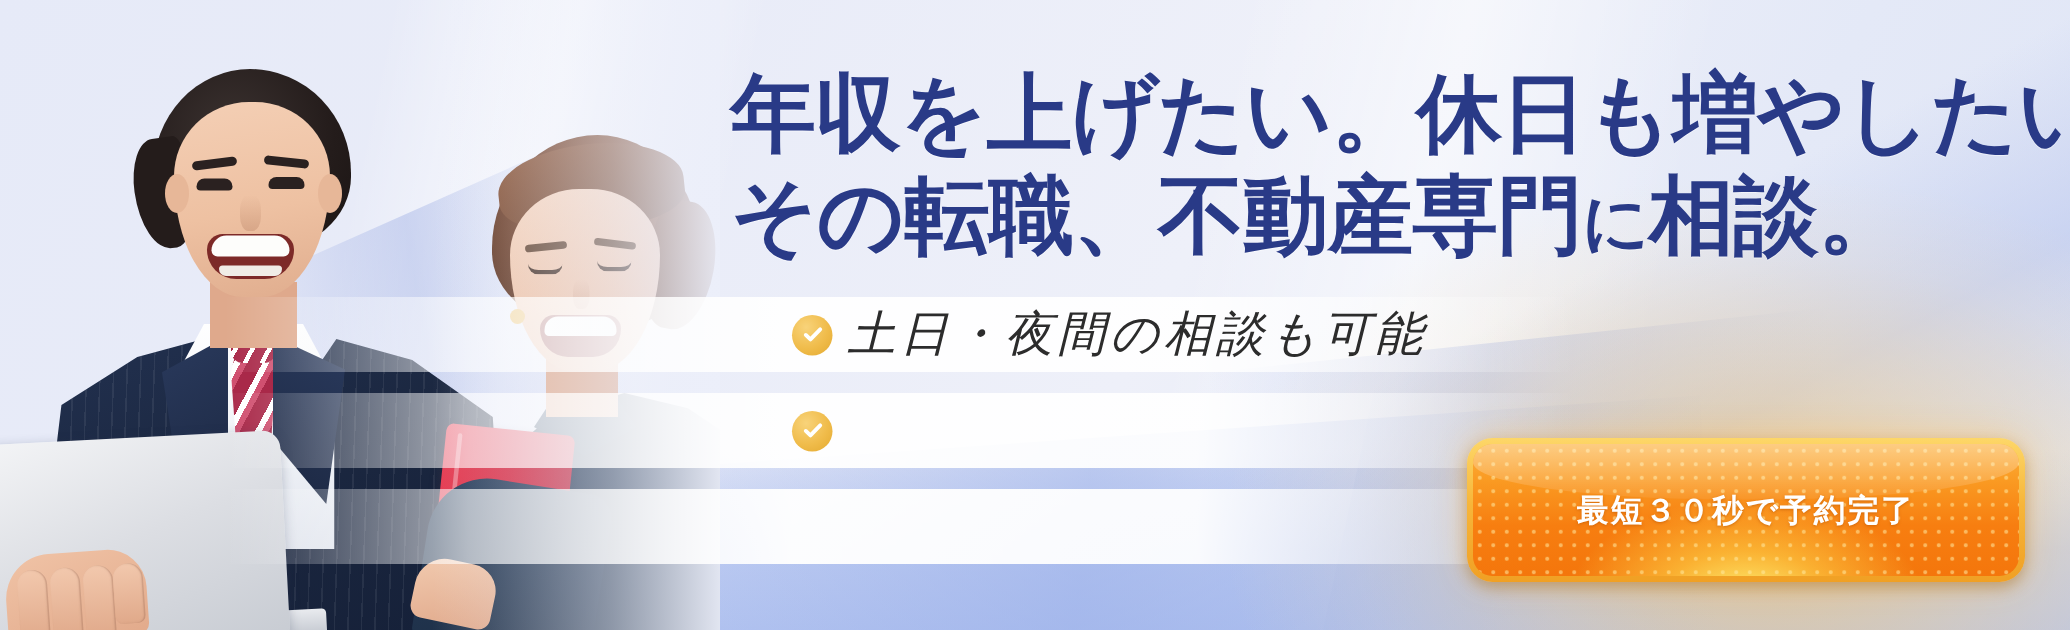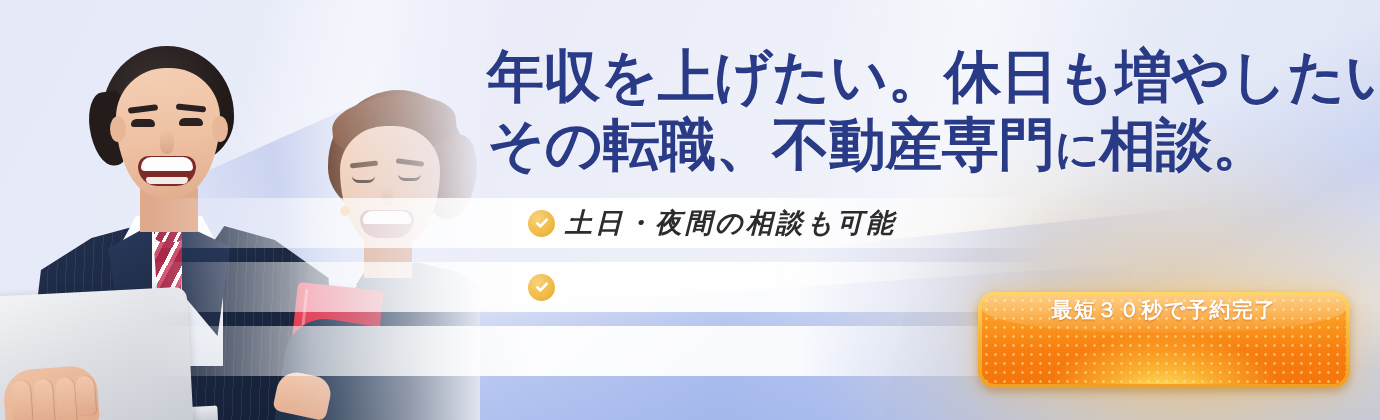--- a/index.html
+++ b/index.html
@@ -285,22 +285,22 @@
   }
   .check-icon {
     width: 27px; height: 27px; flex: none;
     margin-right: 10px;
     border-radius: 50%;
     background: radial-gradient(circle at 35% 30%, #f8d37a 0%, #f0bc4b 55%, #e3a92f 100%);
     display:flex; align-items:center; justify-content:center;
   }
   .check-icon svg { display:block; }
   .benefit-text {
-    font-size: 27px;
-    font-weight: 700;
+    font-size: 32px;
+    font-weight: 400;
     font-style: italic;
     color: #2c2c2c;
     letter-spacing: 3px;
     white-space: nowrap;
   }
   .benefit-row.tight .benefit-text { letter-spacing: 0.5px; }
 
   
   .cta {
     position: absolute;
@@ -315,21 +315,21 @@
   }
   .cta-inner {
     position: relative;
     width: 100%; height: 100%;
     border-radius: 13px;
     overflow: hidden;
     background:
       radial-gradient(ellipse at 50% 118%, rgba(255,247,120,.95) 0%, rgba(255,224,80,.55) 22%, rgba(255,200,60,0) 46%),
       linear-gradient(180deg, #fcb03c 0%, #fa9a22 28%, #f77e10 62%, #f4760c 100%);
     display: flex; flex-direction: column;
-    align-items: center; justify-content: flex-start;
+    align-items: center; justify-content: center;
   }
   .cta-dots {
     position:absolute; inset:0;
     background-image: radial-gradient(circle, rgba(255,233,160,.75) 1px, rgba(255,233,160,0) 1.6px);
     background-size: 9px 9px;
     opacity: .75;
   }
   .cta-gloss {
     position:absolute; left:0; right:0; top:0; height:42%;
     background: linear-gradient(180deg, rgba(255,255,255,.36) 0%, rgba(255,255,255,.06) 100%);

